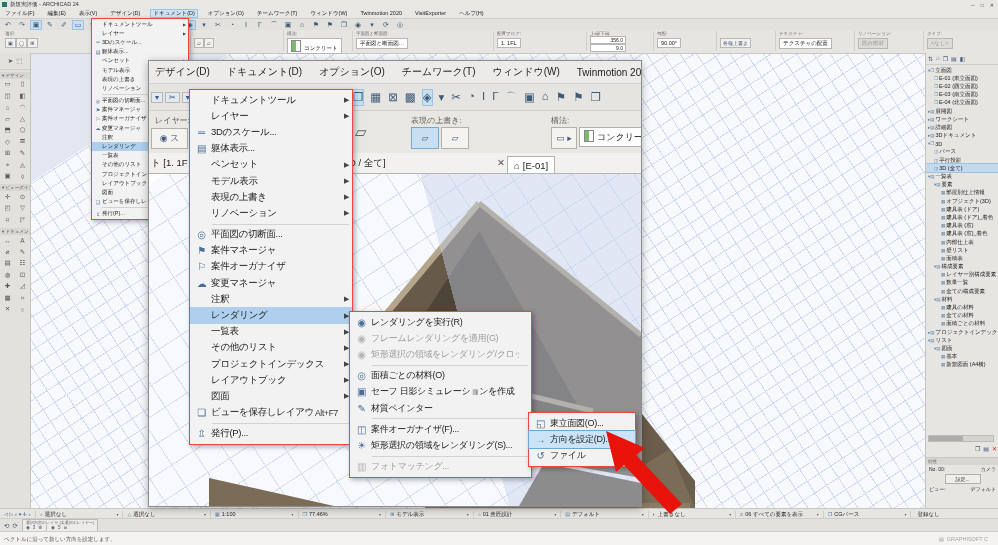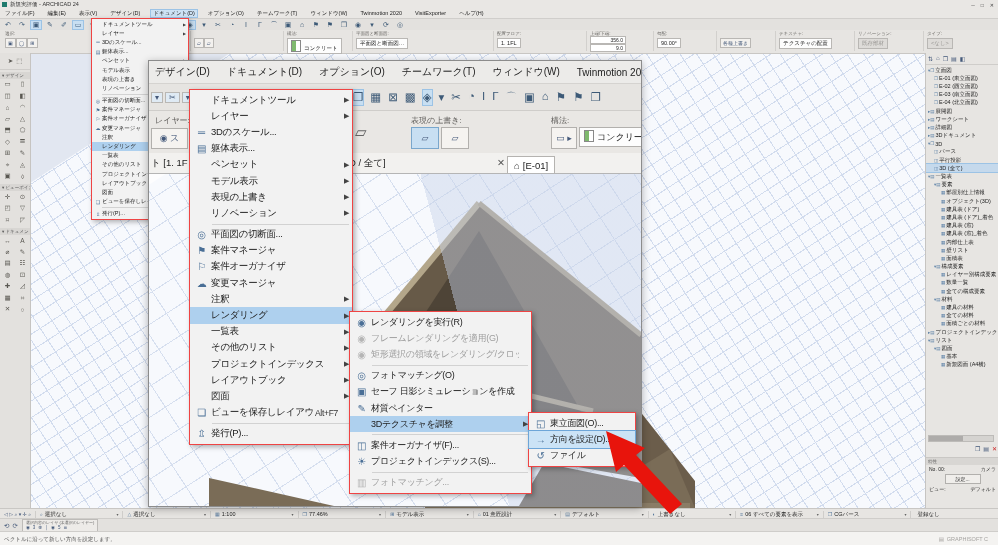--- a/index.html
+++ b/index.html
@@ -1068,57 +1068,52 @@
         </div>
 
         <div class="mrow sep">
           <span class="mi"></span>
           <span class="ml"></span>
           <span class="ma"></span>
         </div>
 
         <div class="mrow">
           <span class="mi">◎</span>
-          <span class="ml">フォトマッチング(O)</span>
+          <span class="ml">面積ごとの材料(O)</span>
           <span class="ma"></span>
         </div>
 
         <div class="mrow">
           <span class="mi">▣</span>
           <span class="ml">セーフ 日影シミュレーションを作成</span>
           <span class="ma"></span>
         </div>
 
         <div class="mrow">
           <span class="mi">✎</span>
           <span class="ml">材質ペインター</span>
           <span class="ma"></span>
         </div>
 
-        <div class="mrow hl">
-          <span class="mi"></span>
-          <span class="ml">3Dテクスチャを調整</span>
-          <span class="ma">▶</span>
-        </div>
 
         <div class="mrow sep">
           <span class="mi"></span>
           <span class="ml"></span>
           <span class="ma"></span>
         </div>
 
         <div class="mrow">
           <span class="mi">◫</span>
           <span class="ml">案件オーガナイザ(F)...</span>
           <span class="ma"></span>
         </div>
 
         <div class="mrow">
           <span class="mi">☀</span>
-          <span class="ml">プロジェクトインデックス(S)...</span>
+          <span class="ml">矩形選択の領域をレンダリング(S)...</span>
           <span class="ma"></span>
         </div>
 
         <div class="mrow sep">
           <span class="mi"></span>
           <span class="ml"></span>
           <span class="ma"></span>
         </div>
 
         <div class="mrow dis">

